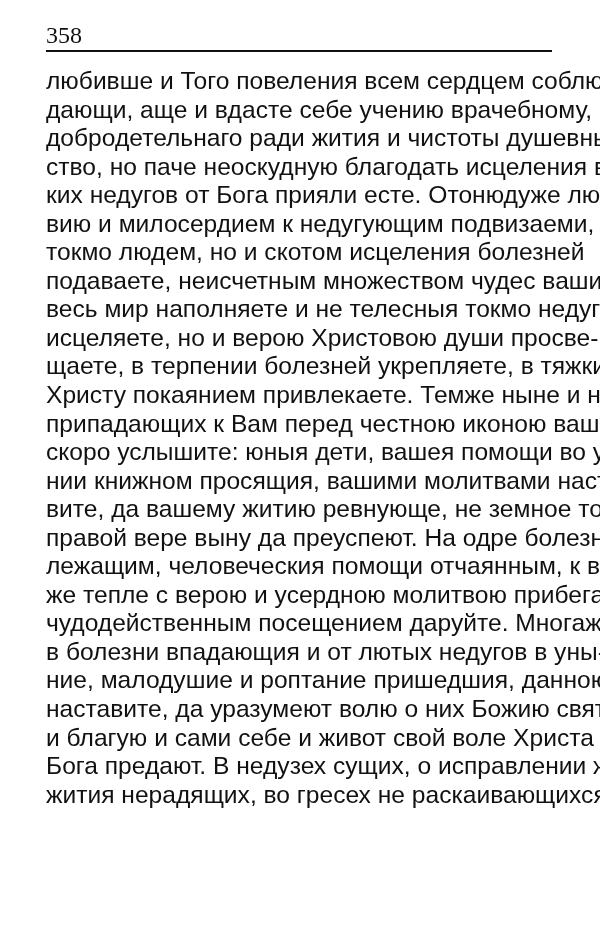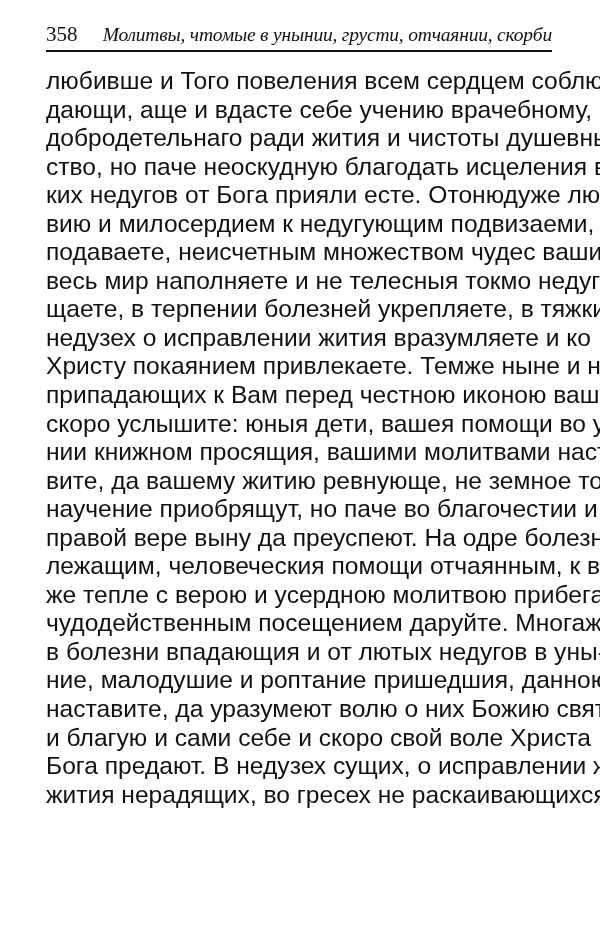--- a/index.html
+++ b/index.html
@@ -1,59 +1,58 @@
 <!DOCTYPE html>
 <html><head>
 <meta charset="utf-8">
 <style>
   html, body { margin: 0; padding: 0; background: #ffffff; }
   body { width: 600px; height: 938px; position: relative; overflow: hidden; color: #111; }
   .page { position: absolute; left: 46px; top: 0; width: 506px; }
   .header { position: absolute; top: 22px; left: 0; width: 506px; height: 26px;
             display: flex; justify-content: space-between; align-items: baseline;
             font-family: "Liberation Serif", serif; }
-  .page-number { font-size: 21px; }
+  .page-number { font-size: 24px; }
   .running-title { font-size: 19.5px; font-style: italic; letter-spacing: -0.2px; }
   .rule { position: absolute; top: 50px; left: 0; width: 506px; height: 2px; background: #111; }
   .body-text { position: absolute; top: 67px; left: 0; width: 506px;
                font-family: "Liberation Sans", sans-serif; font-size: 24.6px; line-height: 28.55px; }
   .line { display: block; white-space: nowrap; text-align: justify; text-align-last: justify; height: 28.55px; }
 </style>
 </head>
 <body>
 
 <div class="page">
   <div class="header">
     <span class="page-number">358</span>
-    <span class="running-title">Молитвы, чтомые в унынии, грусти, отчаянии, скорби</span>
   </div>
   <div class="rule"></div>
 
   <div class="body-text">
     <span class="line">любивше и Того повеления всем сердцем соблю-</span>
     <span class="line">дающи, аще и вдасте себе учению врачебному, но</span>
     <span class="line">добродетельнаго ради жития и чистоты душевныя,</span>
     <span class="line">ство, но паче неоскудную благодать исцеления вся-</span>
     <span class="line">ких недугов от Бога прияли есте. Отонюдуже любо-</span>
     <span class="line">вию и милосердием к недугующим подвизаеми, не</span>
+    <span class="line">токмо людем, но и скотом исцеления болезней</span>
     <span class="line">подаваете, неисчетным множеством чудес ваших</span>
     <span class="line">весь мир наполняете и не телесныя токмо недуги</span>
+    <span class="line">исцеляете, но и верою Христовою души просве-</span>
     <span class="line">щаете, в терпении болезней укрепляете, в тяжких</span>
-    <span class="line">недузех о исправлении жития вразумляете и ко</span>
     <span class="line">Христу покаянием привлекаете. Темже ныне и нас,</span>
     <span class="line">припадающих к Вам перед честною иконою вашею,</span>
     <span class="line">скоро услышите: юныя дети, вашея помощи во уче-</span>
     <span class="line">нии книжном просящия, вашими молитвами наста-</span>
     <span class="line">вите, да вашему житию ревнующе, не земное точию</span>
-    <span class="line">научение приобрящут, но паче во благочестии и</span>
     <span class="line">правой вере выну да преуспеют. На одре болезни</span>
     <span class="line">лежащим, человеческия помощи отчаянным, к вам</span>
     <span class="line">же тепле с верою и усердною молитвою прибегаю-</span>
     <span class="line">чудодейственным посещением даруйте. Многажды</span>
     <span class="line">в болезни впадающия и от лютых недугов в уны-</span>
     <span class="line">ние, малодушие и роптание пришедшия, данною</span>
     <span class="line">наставите, да уразумеют волю о них Божию святую</span>
-    <span class="line">и благую и сами себе и скоро свой воле Христа</span>
+    <span class="line">и благую и сами себе и живот свой воле Христа</span>
     <span class="line">Бога предают. В недузех сущих, о исправлении же</span>
     <span class="line">жития нерадящих, во гресех не раскаивающихся,</span>
 
   </div>
 </div>
 
 </body></html>

